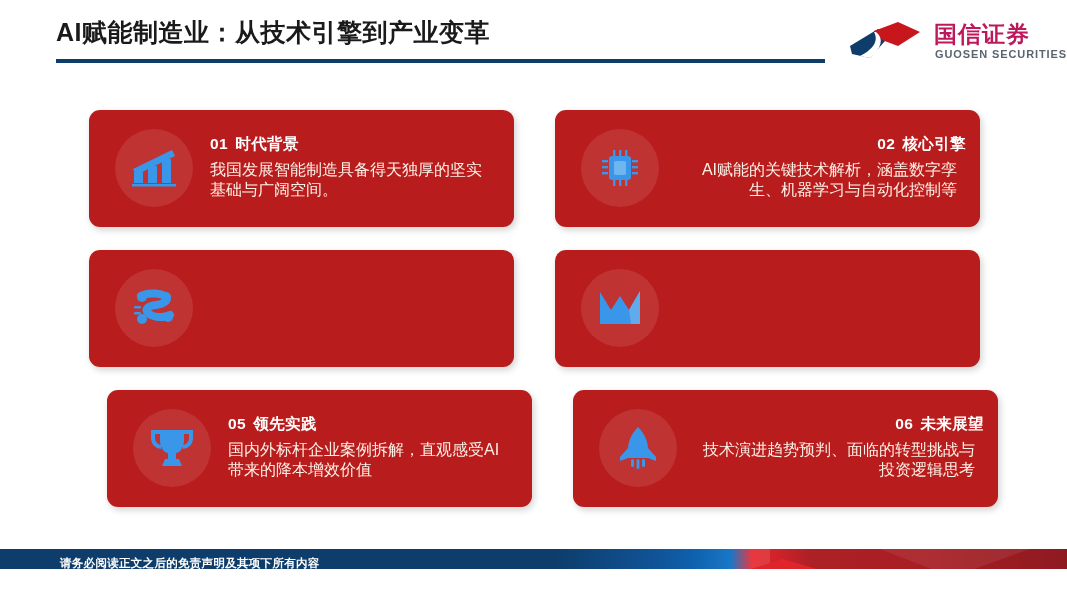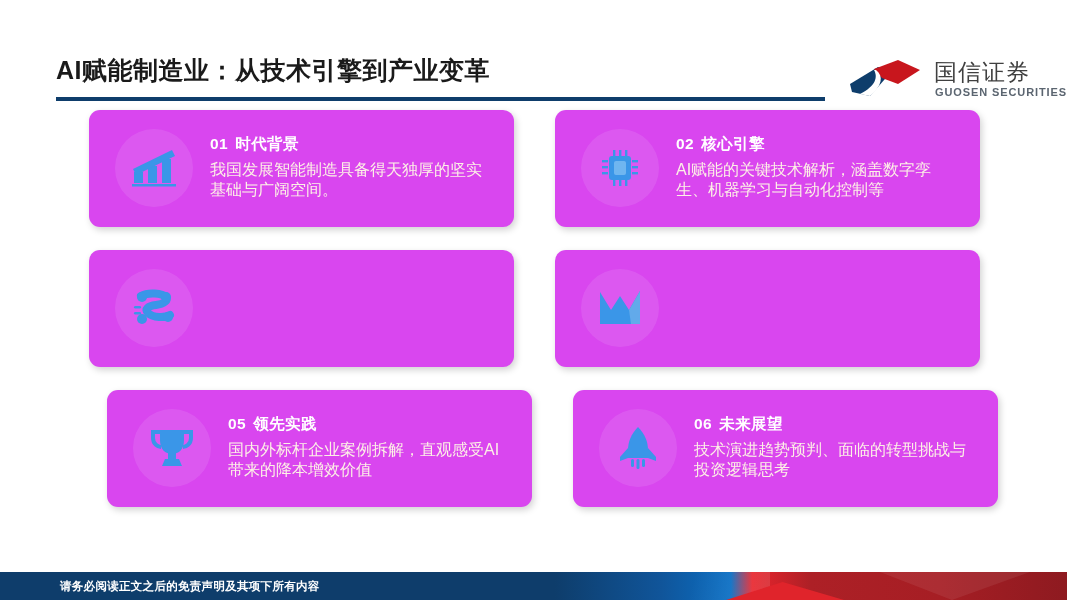--- a/index.html
+++ b/index.html
@@ -14,21 +14,20 @@
     font-family: "Liberation Sans", "DejaVu Sans", sans-serif;
     position: relative;
   }
 
   
   .header {
     position: absolute;
     left: 0; top: 0;
     width: 1067px;
     height: 90px;
-    margin-top: 38px;
   }
   .page-title {
     position: absolute;
     left: 56px;
     top: 16px;
     font-size: 25px;
     font-weight: bold;
     color: #1a1a1a;
     letter-spacing: 0.5px;
     white-space: nowrap;
@@ -54,22 +53,22 @@
     position: absolute;
     left: 0; top: 2px;
     width: 74px;
     height: 44px;
   }
   .logo-text-cn {
     position: absolute;
     left: 86px;
     top: 1px;
     font-size: 23px;
-    font-weight: normal;
-    color: #404040;
+    font-weight: bold;
+    color: #be185d;
     letter-spacing: 1px;
     white-space: nowrap;
   }
   .logo-text-en {
     position: absolute;
     left: 87px;
     top: 30px;
     font-size: 11px;
     font-weight: bold;
     color: #5b6570;
@@ -82,27 +81,27 @@
     position: absolute;
     left: 89px;
     top: 110px;
     width: 891px;
     height: 398px;
   }
   .card {
     position: absolute;
     width: 425px;
     height: 117px;
-    background: #d946ef;
+    background: #b91c1c;
     border-radius: 11px;
     box-shadow: 2px 3px 7px rgba(0,0,0,0.18);
     overflow: hidden;
   }
   .card.col-left  { left: 0px; }
-  .card.col-right { left: 466px; }
+  .card.col-right { left: 466px; text-align: right; }
   .card.row-0 { top: 0px; }
   .card.row-1 { top: 140px; }
   .card.row-2 { top: 280px; margin-left: 18px; }
 
   .card-icon-wrap {
     position: absolute;
     left: 26px;
     top: 19px;
     width: 78px;
     height: 78px;
@@ -136,23 +135,23 @@
     font-size: 16px;
     line-height: 20px;
     color: #fdf0e6;
     max-width: 281px;
   }
 
   
   .footer {
     position: absolute;
     left: 0;
-    top: 572px;
+    top: 549px;
     width: 1067px;
-    height: 28px;
+    height: 20px;
     overflow: hidden;
   }
   .footer-bg {
     position: absolute;
     inset: 0;
     background: linear-gradient(90deg,
       #0e3d6b 0%,
       #0e3d6b 52%,
       #10559a 62%,
       #0b6fc4 68.5%,

